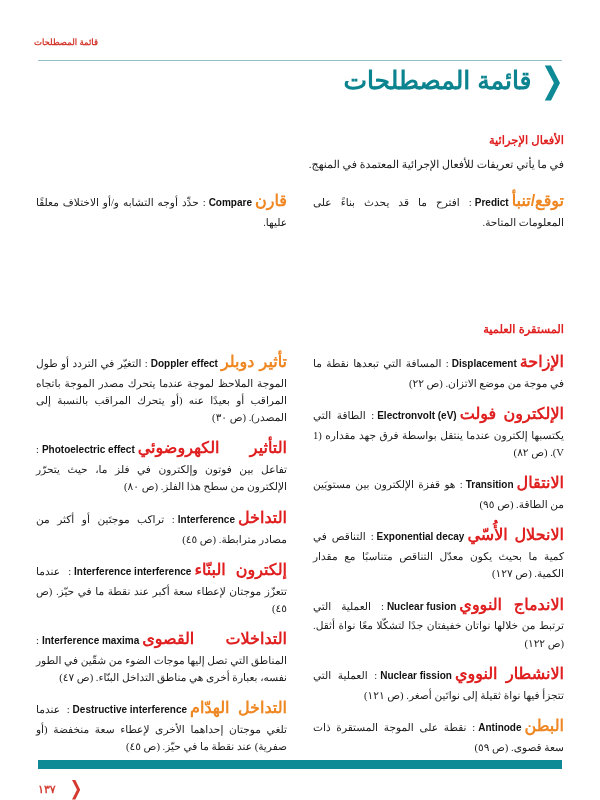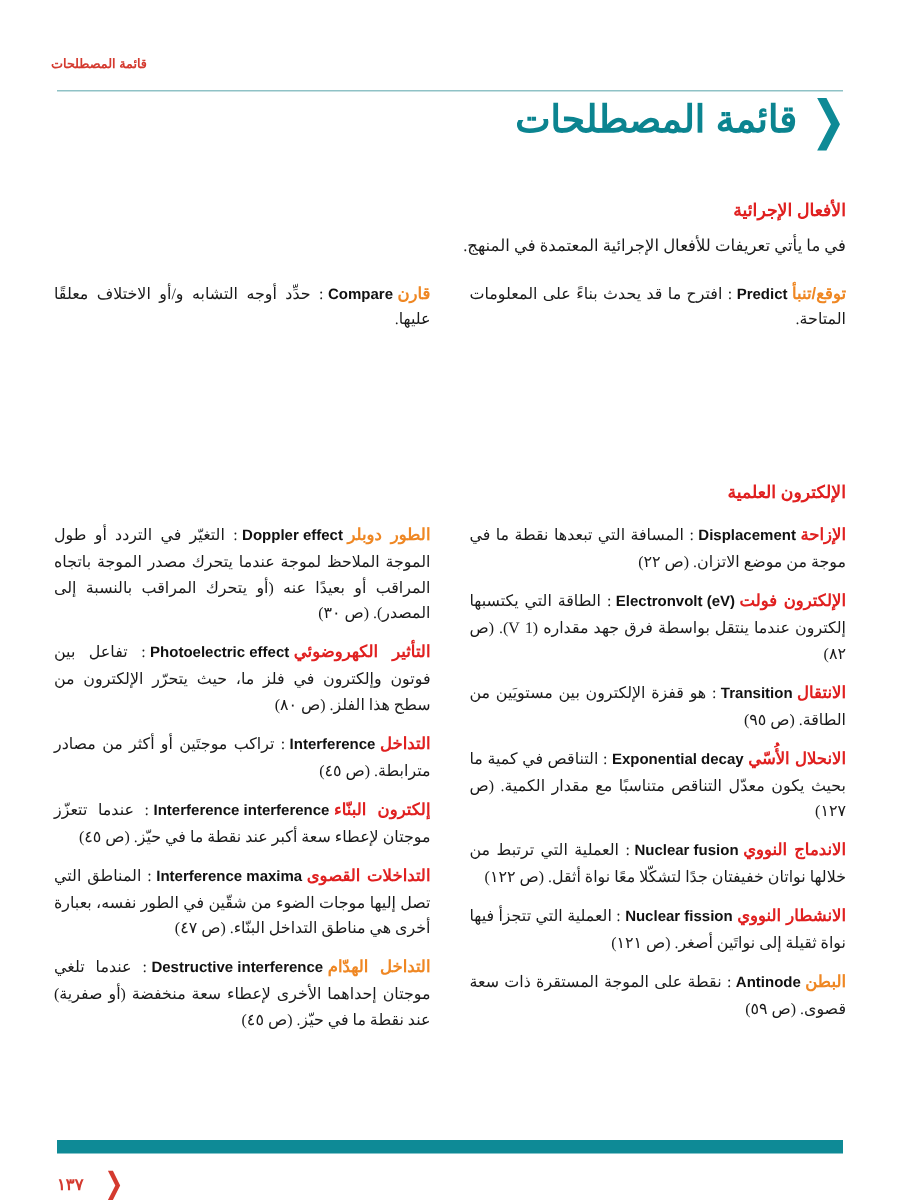--- a/index.html
+++ b/index.html
@@ -137,21 +137,21 @@
     text-align-last: right;
     margin-bottom: 9px;
     color: #1a1a1a;
   }
   .entry:last-child { margin-bottom: 0; }
 
   .term-ar {
     color: #ef8723;
     font-weight: bold;
     font-family: "Liberation Sans", sans-serif;
-    font-size: 11px;
+    font-size: 16px;
   }
   .term-ar.red {
     color: #e02020;
   }
   .term-en {
     color: #111111;
     font-weight: bold;
     font-family: "Liberation Sans", sans-serif;
     font-size: 10px;
     direction: ltr;
@@ -222,21 +222,21 @@
       </div>
       <div class="col">
         <div class="entry">
           <span class="term-ar">قارن</span><span class="term-en">Compare</span><span class="def">: حدِّد أوجه التشابه و/أو الاختلاف معلقًا عليها.</span>
         </div>
       </div>
     </div>
   </div>
 
   <div class="sci-heading-wrap">
-    <span class="section-heading">الإلكترون العلمية</span>
+    <span class="section-heading">المستقرة العلمية</span>
   </div>
 
   <div class="terms-cols">
 
     <div class="col">
       <div class="entry">
         <span class="term-ar red">الإزاحة</span><span class="term-en">Displacement</span><span class="def">: المسافة التي تبعدها نقطة ما في موجة من موضع الاتزان. (ص ٢٢)</span>
       </div>
       <div class="entry">
         <span class="term-ar red">الإلكترون فولت</span><span class="term-en">Electronvolt (eV)</span><span class="def">: الطاقة التي يكتسبها إلكترون عندما ينتقل بواسطة فرق جهد مقداره (1 V). (ص ٨٢)</span>
@@ -253,21 +253,21 @@
       <div class="entry">
         <span class="term-ar red">الانشطار النووي</span><span class="term-en">Nuclear fission</span><span class="def">: العملية التي تتجزأ فيها نواة ثقيلة إلى نواتَين أصغر. (ص ١٢١)</span>
       </div>
       <div class="entry">
         <span class="term-ar">البطن</span><span class="term-en">Antinode</span><span class="def">: نقطة على الموجة المستقرة ذات سعة قصوى. (ص ٥٩)</span>
       </div>
     </div>
 
     <div class="col">
       <div class="entry">
-        <span class="term-ar">الطور دوبلر</span><span class="term-en">Doppler effect</span><span class="def">: التغيّر في التردد أو طول الموجة الملاحظ لموجة عندما يتحرك مصدر الموجة باتجاه المراقب أو بعيدًا عنه (أو يتحرك المراقب بالنسبة إلى المصدر). (ص ٣٠)</span>
+        <span class="term-ar">تأثير دوبلر</span><span class="term-en">Doppler effect</span><span class="def">: التغيّر في التردد أو طول الموجة الملاحظ لموجة عندما يتحرك مصدر الموجة باتجاه المراقب أو بعيدًا عنه (أو يتحرك المراقب بالنسبة إلى المصدر). (ص ٣٠)</span>
       </div>
       <div class="entry">
         <span class="term-ar red">التأثير الكهروضوئي</span><span class="term-en">Photoelectric effect</span><span class="def">: تفاعل بين فوتون وإلكترون في فلز ما، حيث يتحرّر الإلكترون من سطح هذا الفلز. (ص ٨٠)</span>
       </div>
       <div class="entry">
         <span class="term-ar red">التداخل</span><span class="term-en">Interference</span><span class="def">: تراكب موجتَين أو أكثر من مصادر مترابطة. (ص ٤٥)</span>
       </div>
       <div class="entry">
         <span class="term-ar red">إلكترون البنّاء</span><span class="term-en">Interference interference</span><span class="def">: عندما تتعزّز موجتان لإعطاء سعة أكبر عند نقطة ما في حيّز. (ص ٤٥)</span>
       </div>

